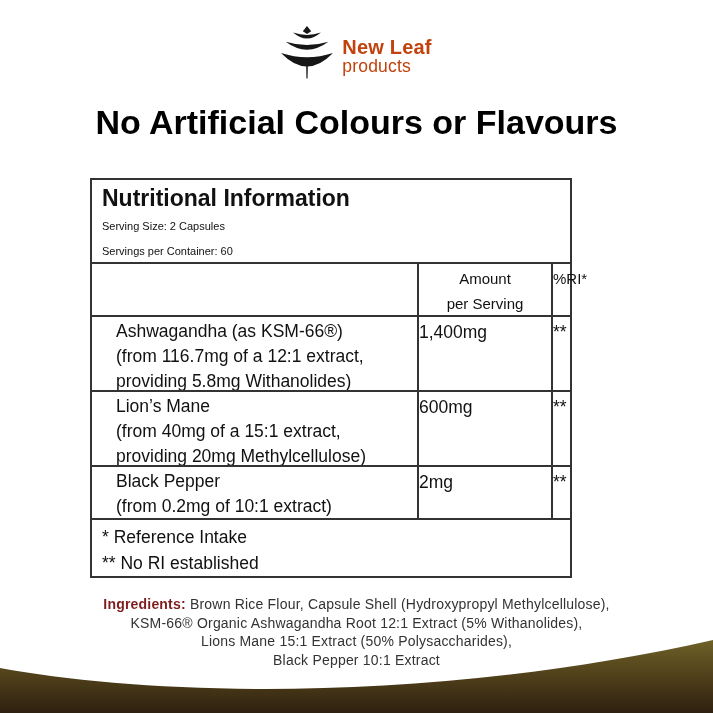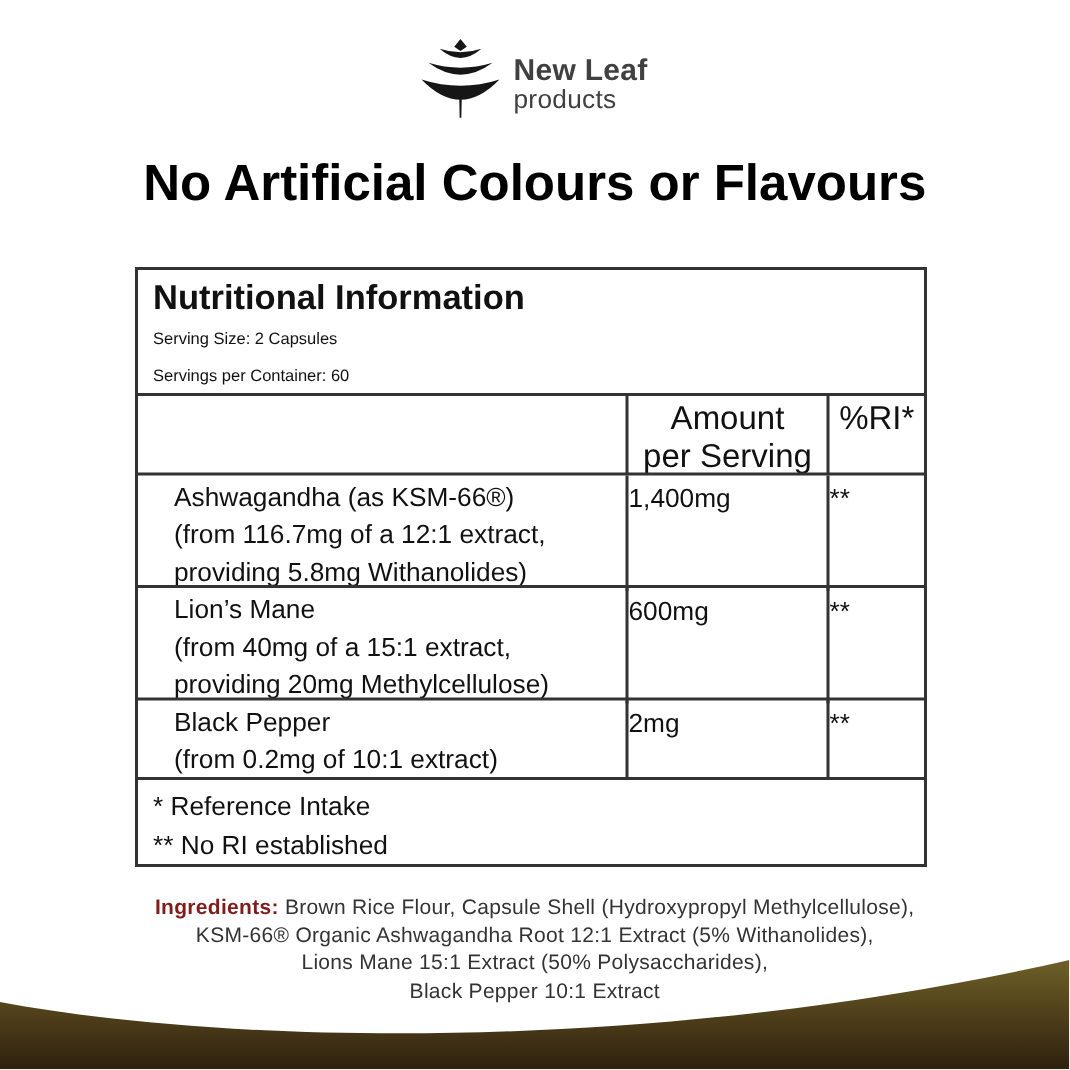--- a/index.html
+++ b/index.html
@@ -3,44 +3,44 @@
 <meta charset="utf-8">
 <style>
   html,body{margin:0;padding:0;background:#fff;}
   .page{
     position:relative;width:713px;height:713px;background:#ffffff;overflow:hidden;
     font-family:"Liberation Sans",sans-serif;color:#111;
   }
   
   .logo{position:absolute;top:24px;left:0;right:0;display:flex;justify-content:center;align-items:flex-start;gap:9px;}
   .logo svg{display:block;}
-  .logo-text{margin-top:13px;text-align:left;color:#404040;}
+  .logo-text{margin-top:13px;text-align:left;color:#c2410c;}
   .logo-text .brand{font-size:20px;font-weight:700;line-height:20px;letter-spacing:0.2px;}
   .logo-text .sub{font-size:17.5px;font-weight:400;line-height:18px;letter-spacing:0.2px;}
   
   .headline{
     position:absolute;top:103px;left:0;width:100%;text-align:center;
     font-size:34px;font-weight:700;color:#000;letter-spacing:0px;
   }
   
   .panel{
-    position:absolute;left:90px;top:178px;width:528px;height:400px;
+    position:absolute;left:90px;top:178px;width:482px;height:400px;
     border:2px solid #333;box-sizing:border-box;background:#fff;
     display:flex;flex-direction:column;
   }
   .sect{box-sizing:border-box;}
   .sect + .sect{border-top:2px solid #333;}
   .p-head{height:82px;padding:3px 10px 0;}
   .p-title{font-size:23px;font-weight:700;line-height:31px;}
   .p-serving{font-size:11px;line-height:25px;}
   .gridrow{display:grid;grid-template-columns:325px 134px 1fr;}
   .gridrow .cell{box-sizing:border-box;}
   .gridrow .cell + .cell{border-left:2px solid #333;}
   .p-cols{height:53px;}
-  .p-cols .cell{text-align:center;font-size:22px;line-height:25px;padding-top:2px;}
+  .p-cols .cell{text-align:center;font-size:15px;line-height:25px;padding-top:2px;}
   .row-h75{height:75px;}
   .row-h53{height:53px;}
   .name-cell{padding:2px 24px 0;font-size:17.5px;line-height:25px;}
   .amt-cell,.ri-cell{text-align:left;font-size:17.5px;line-height:25px;padding-top:3px;}
   .p-foot{flex:1;padding:4px 10px 0;font-size:17.5px;line-height:26px;}
   .pre{white-space:pre-line;}
   
   .ingredients{
     position:absolute;top:595px;left:0;width:100%;text-align:center;
     font-size:14px;line-height:18.5px;color:#333;letter-spacing:0.2px;

